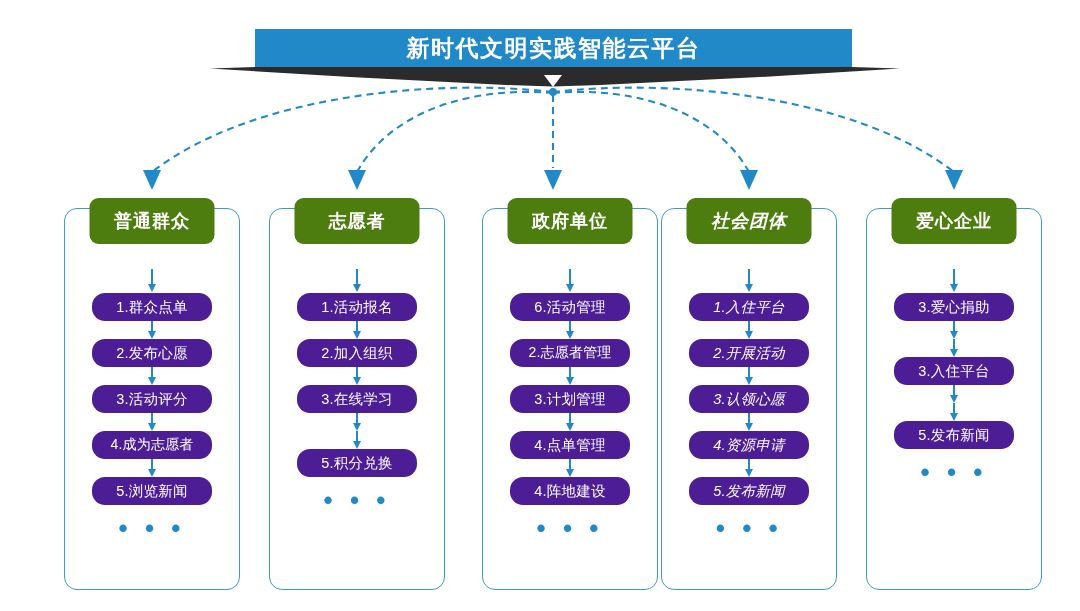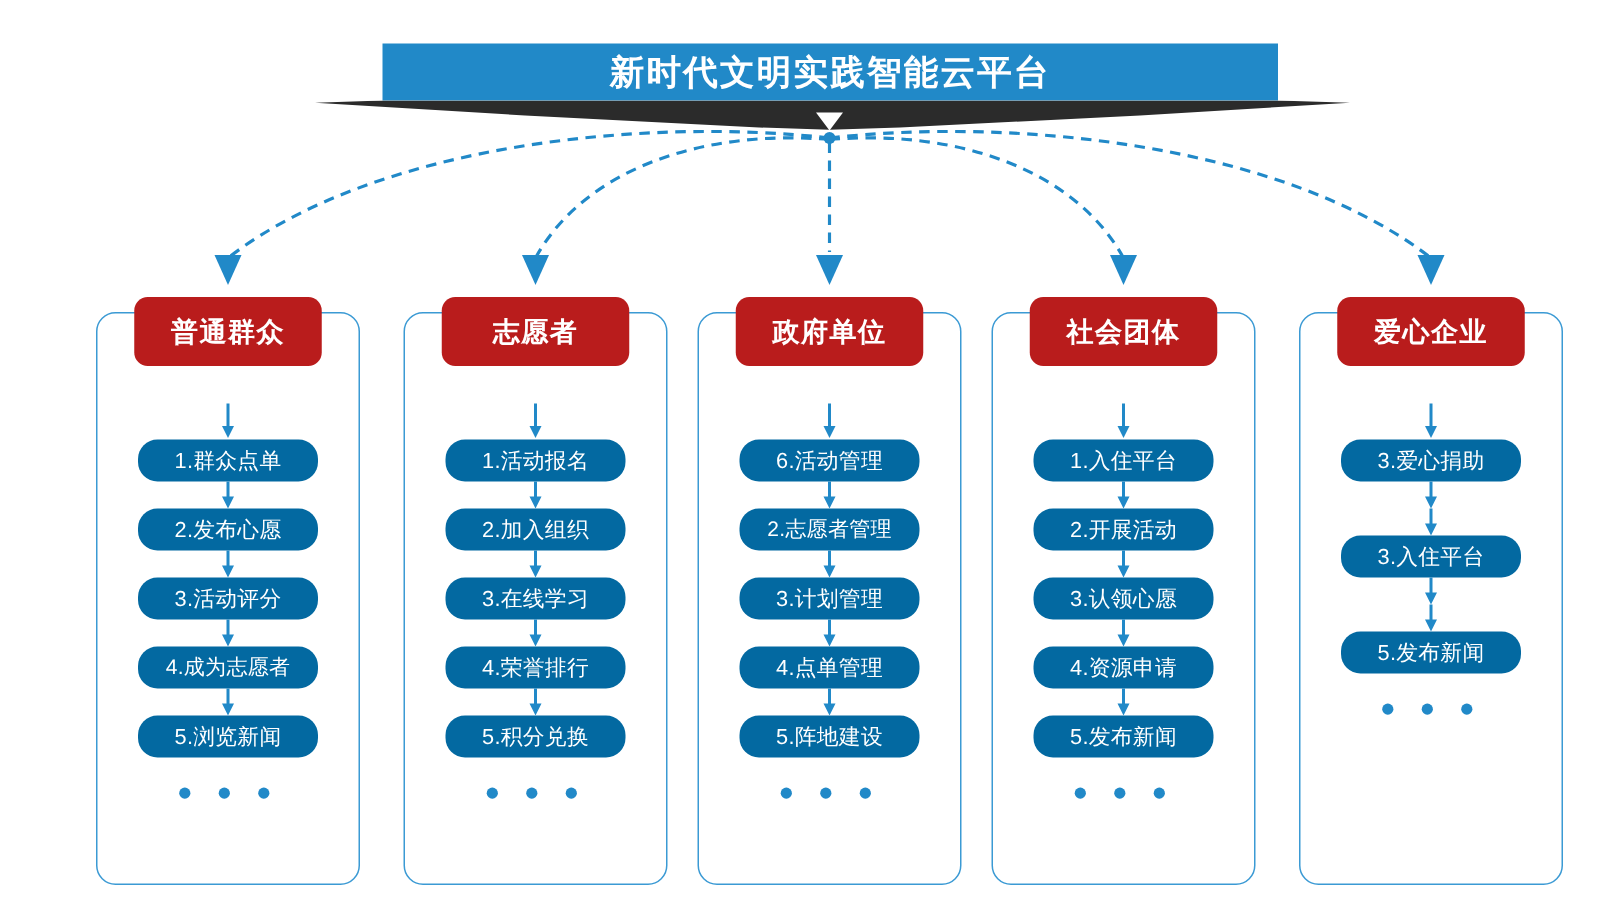--- a/index.html
+++ b/index.html
@@ -36,21 +36,21 @@
     border:1.6px solid #3b9ad4;
     border-radius:13px;
     box-sizing:border-box;
     background:transparent;
   }
   .col-head{
     position:absolute;
     top:-11px;
     left:50%;transform:translateX(-50%);
     width:125px;height:46px;
-    background:#b91c1c;
+    background:#4d7c0f;
     border-radius:9px;
     display:flex;align-items:center;justify-content:center;
     color:#fff;font-size:18px;font-weight:bold;letter-spacing:1px;
   }
   .col-body{
     position:absolute;left:0;right:0;top:60px;
     display:flex;flex-direction:column;align-items:center;
   }
   .down-arrow{
     width:10px;height:18px;position:relative;
@@ -62,21 +62,21 @@
     content:"";position:absolute;left:0.6px;top:10px;
     border-left:4.6px solid transparent;border-right:4.6px solid transparent;
     border-top:8px solid #2189c8;
   }
   .down-arrow.lead{height:24px;}
   .down-arrow.lead::before{height:17px;}
   .down-arrow.lead::after{top:15px;}
 
   .item{
     width:120px;height:28px;
-    background:#0369a1;
+    background:#4c1d95;
     display:flex;align-items:center;justify-content:center;
     color:#ffffff;font-size:14.5px;letter-spacing:0.2px;
     white-space:nowrap;
     border-radius:13px;
   }
   .item.wide{font-size:14px;}
   .ellipsis{
     margin-top:16px;
     color:#2189c8;font-size:26px;font-weight:bold;letter-spacing:5px;
     line-height:10px;height:14px;
@@ -157,31 +157,28 @@
           </div>
           <div class="down-arrow"></div>
           <div class="item">
             <span>2.加入组织</span>
           </div>
           <div class="down-arrow"></div>
           <div class="item">
             <span>3.在线学习</span>
           </div>
           <div class="down-arrow"></div>
-          <div class="item">
-            <span>4.荣誉排行</span>
-          </div>
           <div class="down-arrow"></div>
           <div class="item">
             <span>5.积分兑换</span>
           </div>
           <div class="ellipsis">• • •</div>
         </div>
       </div>
-      <div class="col" style="left: 465px;">
+      <div class="col" style="left: 482px;">
         <div class="col-head">
           <span>政府单位</span>
         </div>
         <div class="col-body">
           <div class="down-arrow lead"></div>
           <div class="item">
             <span>6.活动管理</span>
           </div>
           <div class="down-arrow"></div>
           <div class="item wide">
@@ -190,26 +187,26 @@
           <div class="down-arrow"></div>
           <div class="item">
             <span>3.计划管理</span>
           </div>
           <div class="down-arrow"></div>
           <div class="item">
             <span>4.点单管理</span>
           </div>
           <div class="down-arrow"></div>
           <div class="item">
-            <span>5.阵地建设</span>
-          </div>
-          <div class="ellipsis">• • •</div>
-        </div>
-      </div>
-      <div class="col" style="left: 661px;">
+            <span>4.阵地建设</span>
+          </div>
+          <div class="ellipsis">• • •</div>
+        </div>
+      </div>
+      <div class="col" style="left: 661px; font-style: italic;">
         <div class="col-head">
           <span>社会团体</span>
         </div>
         <div class="col-body">
           <div class="down-arrow lead"></div>
           <div class="item">
             <span>1.入住平台</span>
           </div>
           <div class="down-arrow"></div>
           <div class="item">

